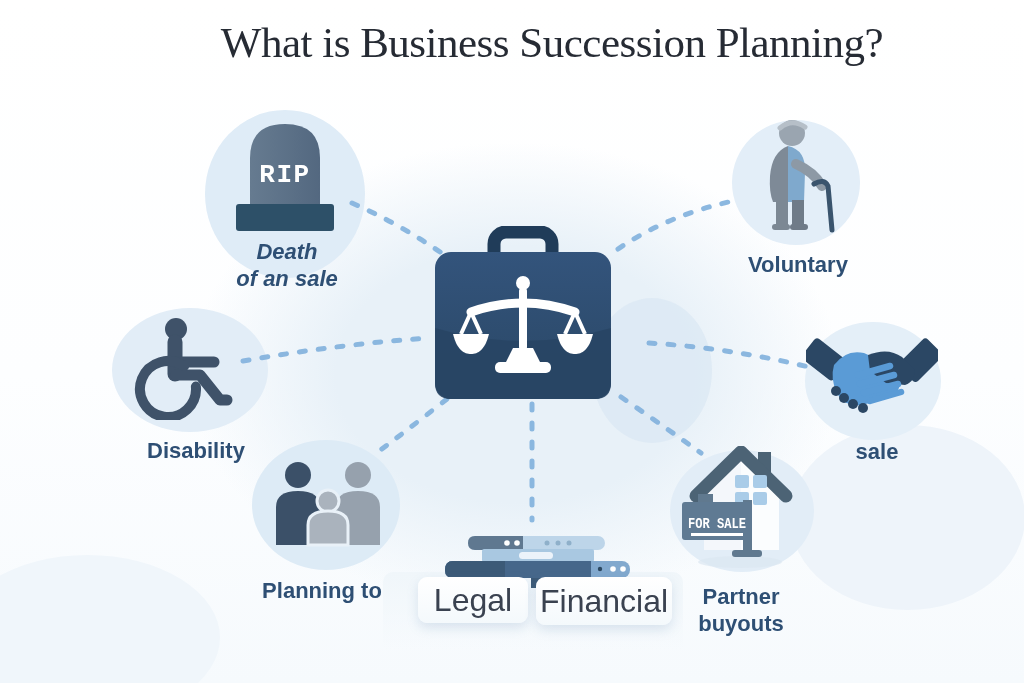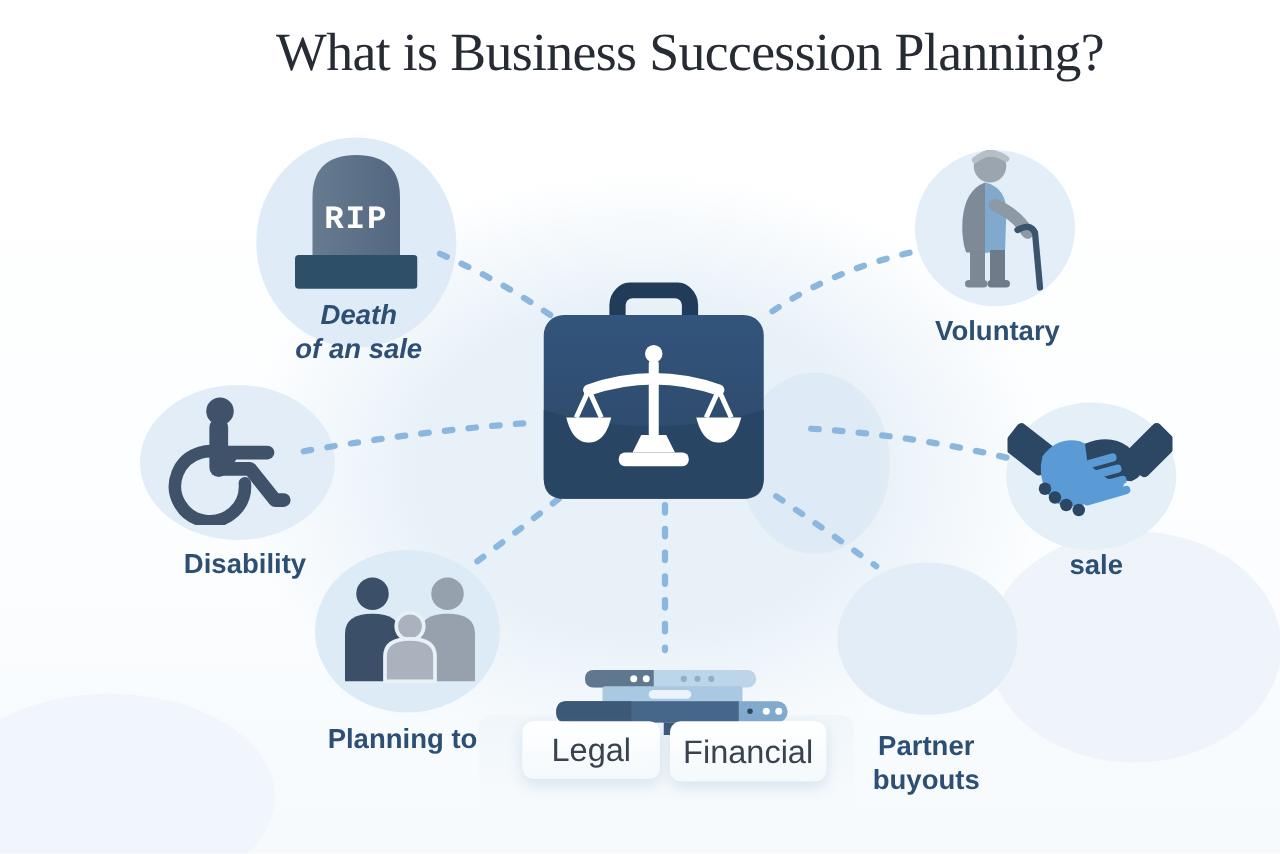--- a/index.html
+++ b/index.html
@@ -24,24 +24,24 @@
   }
   .podium{
     position:absolute;left:383px;top:572px;width:300px;height:92px;z-index:1;
     background:linear-gradient(180deg,#f0f6fa 0%,rgba(255,255,255,0) 85%);
     border-radius:10px;
   }
   .tab{
     position:absolute;z-index:3;display:flex;align-items:center;justify-content:center;
     background:linear-gradient(180deg,#ffffff 0%,#f4f9fc 100%);
     border-radius:9px;box-shadow:0 5px 12px rgba(100,140,180,0.20);
-    font-size:26px;color:#3a4250;font-weight:500;
+    font-size:32px;color:#3a4250;font-weight:500;
   }
   .tab-legal{left:418px;top:577px;width:110px;height:46px;}
-  .tab-financial{left:536px;top:577px;width:125px;height:48px;}
+  .tab-financial{left:536px;top:577px;width:136px;height:48px;}
 </style>
 </head>
 <body>
 
 <div class="canvas">
 
   <div class="blob-center" style="left:190px;top:142px;width:650px;height:465px;"></div>
   <div class="blob" style="left:790px;top:425px;width:235px;height:185px;background:#eef4fa;"></div>
   <div class="blob" style="left:-45px;top:555px;width:265px;height:165px;background:#f0f6fb;"></div>
   <div class="blob" style="left:592px;top:298px;width:120px;height:145px;background:#d9e7f3;opacity:.65;"></div>
@@ -160,20 +160,41 @@
     <svg width="130" height="92" viewBox="0 0 130 92">
       <circle cx="28" cy="20" r="13" fill="#3b5068"></circle>
       <path d="M6,90 L6,52 Q6,36 28,36 Q50,36 50,52 L50,90 Z" fill="#3b5068"></path>
       <circle cx="88" cy="20" r="13" fill="#96a1ad"></circle>
       <path d="M66,90 L66,52 Q66,36 88,36 Q110,36 110,52 L110,90 Z" fill="#96a1ad"></path>
       <circle cx="58" cy="46" r="11" fill="#aab3bd" stroke="#e9f1f8" stroke-width="3"></circle>
       <path d="M38,90 L38,70 Q38,56 58,56 Q78,56 78,70 L78,90 Z" fill="#aab3bd" stroke="#e9f1f8" stroke-width="3"></path>
     </svg>
   </div>
 
+  <div class="icon-wrap" style="left:674px;top:446px;">
+    <svg width="132" height="124" viewBox="0 0 132 124">
+      <ellipse cx="66" cy="116" rx="42" ry="6" fill="#dbe7f1" opacity="0.7"></ellipse>
+      <path d="M30,104 L30,46 L67,10 L105,46 L105,104 Z" fill="#fbfdfe"></path>
+      <path d="M30,104 L30,46 L67,10 L67,104 Z" fill="#eef3f8" opacity="0.55"></path>
+      <rect x="84" y="6" width="13" height="26" fill="#4c6375"></rect>
+      <path d="M22,50 L67,6 L112,50" stroke="#4c6375" stroke-width="13" fill="none" stroke-linecap="round" stroke-linejoin="round"></path>
+      <g fill="#a9cce8">
+        <rect x="61" y="29" width="14" height="13" rx="2"></rect>
+          <rect x="79" y="29" width="14" height="13" rx="2"></rect>
+        <rect x="61" y="46" width="14" height="13" rx="2"></rect>
+          <rect x="79" y="46" width="14" height="13" rx="2"></rect>
+      </g>
+      <rect x="69" y="54" width="9" height="52" fill="#60798f"></rect>
+      <rect x="58" y="104" width="30" height="7" rx="3" fill="#60798f"></rect>
+      <rect x="24" y="48" width="15" height="12" fill="#60798f"></rect>
+      <rect x="8" y="56" width="70" height="38" rx="3" fill="#5f7a93"></rect>
+      <text x="43" y="82" text-anchor="middle" font-size="15" font-weight="700" fill="#ffffff" textLength="58" lengthAdjust="spacingAndGlyphs">FOR SALE</text>
+      <rect x="17" y="87" width="52" height="3" fill="#ffffff"></rect>
+    </svg>
+  </div>
 
   <div class="podium"></div>
   <div class="icon-wrap" style="left:443px;top:534px;">
     <svg width="190" height="54" viewBox="0 0 190 54">
       <rect x="25" y="2" width="137" height="14" rx="7" fill="#bdd5e9"></rect>
       <path d="M32,2 L80,2 L80,16 L32,16 Q25,16 25,9 Q25,2 32,2 Z" fill="#5f7890"></path>
       <circle cx="64" cy="9" r="2.8" fill="#ffffff"></circle>
         <circle cx="74" cy="9" r="2.8" fill="#ffffff"></circle>
       <circle cx="104" cy="9" r="2.5" fill="#8fb0ca"></circle>
         <circle cx="115" cy="9" r="2.5" fill="#8fb0ca"></circle>

